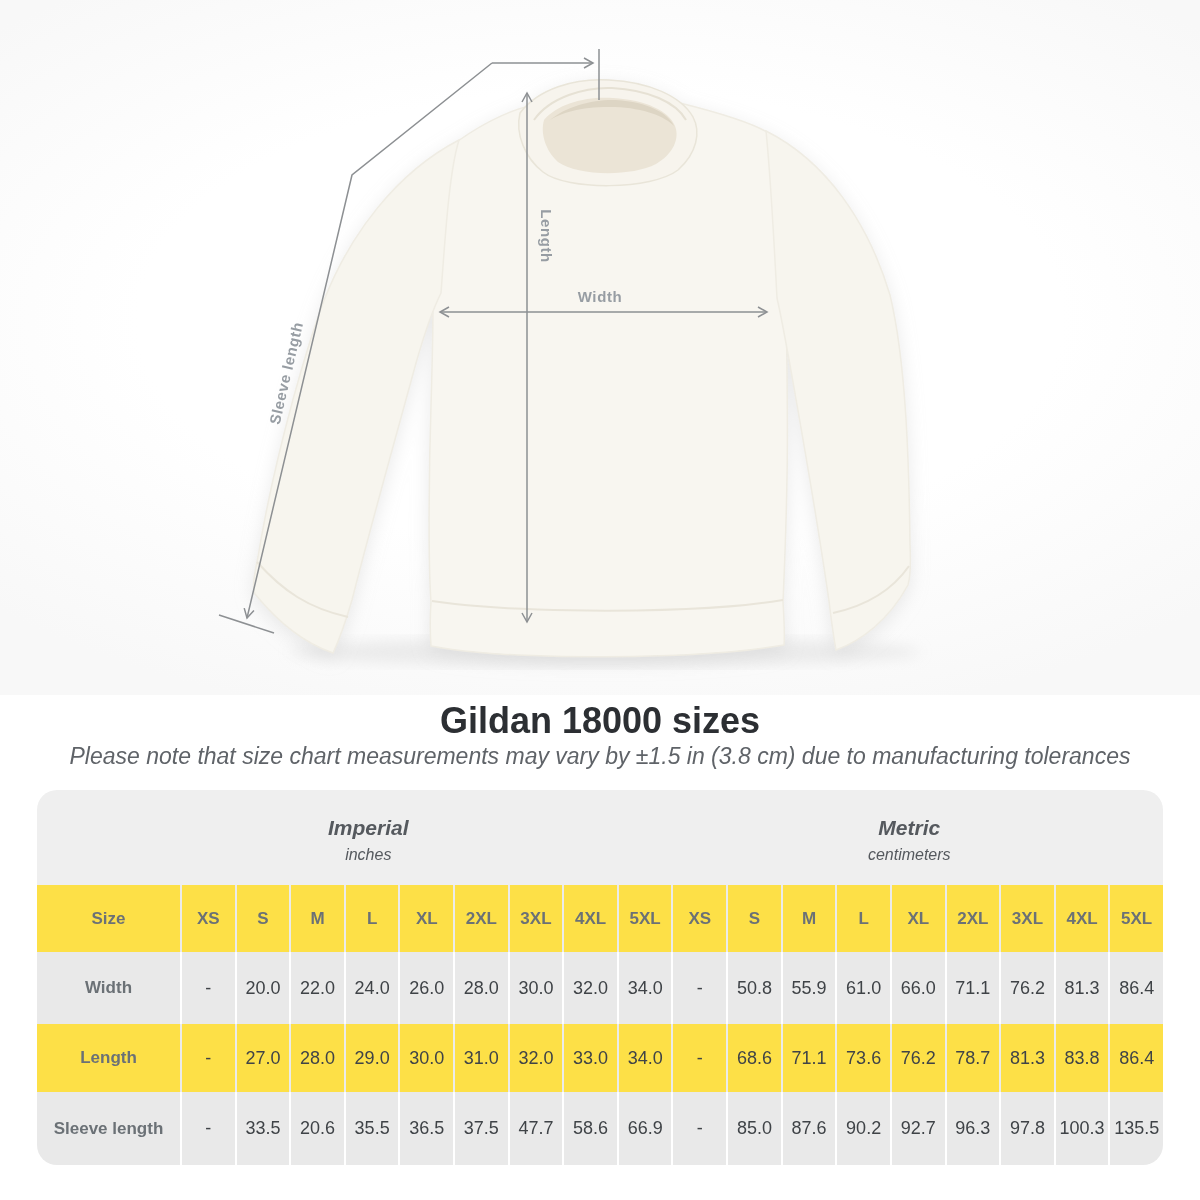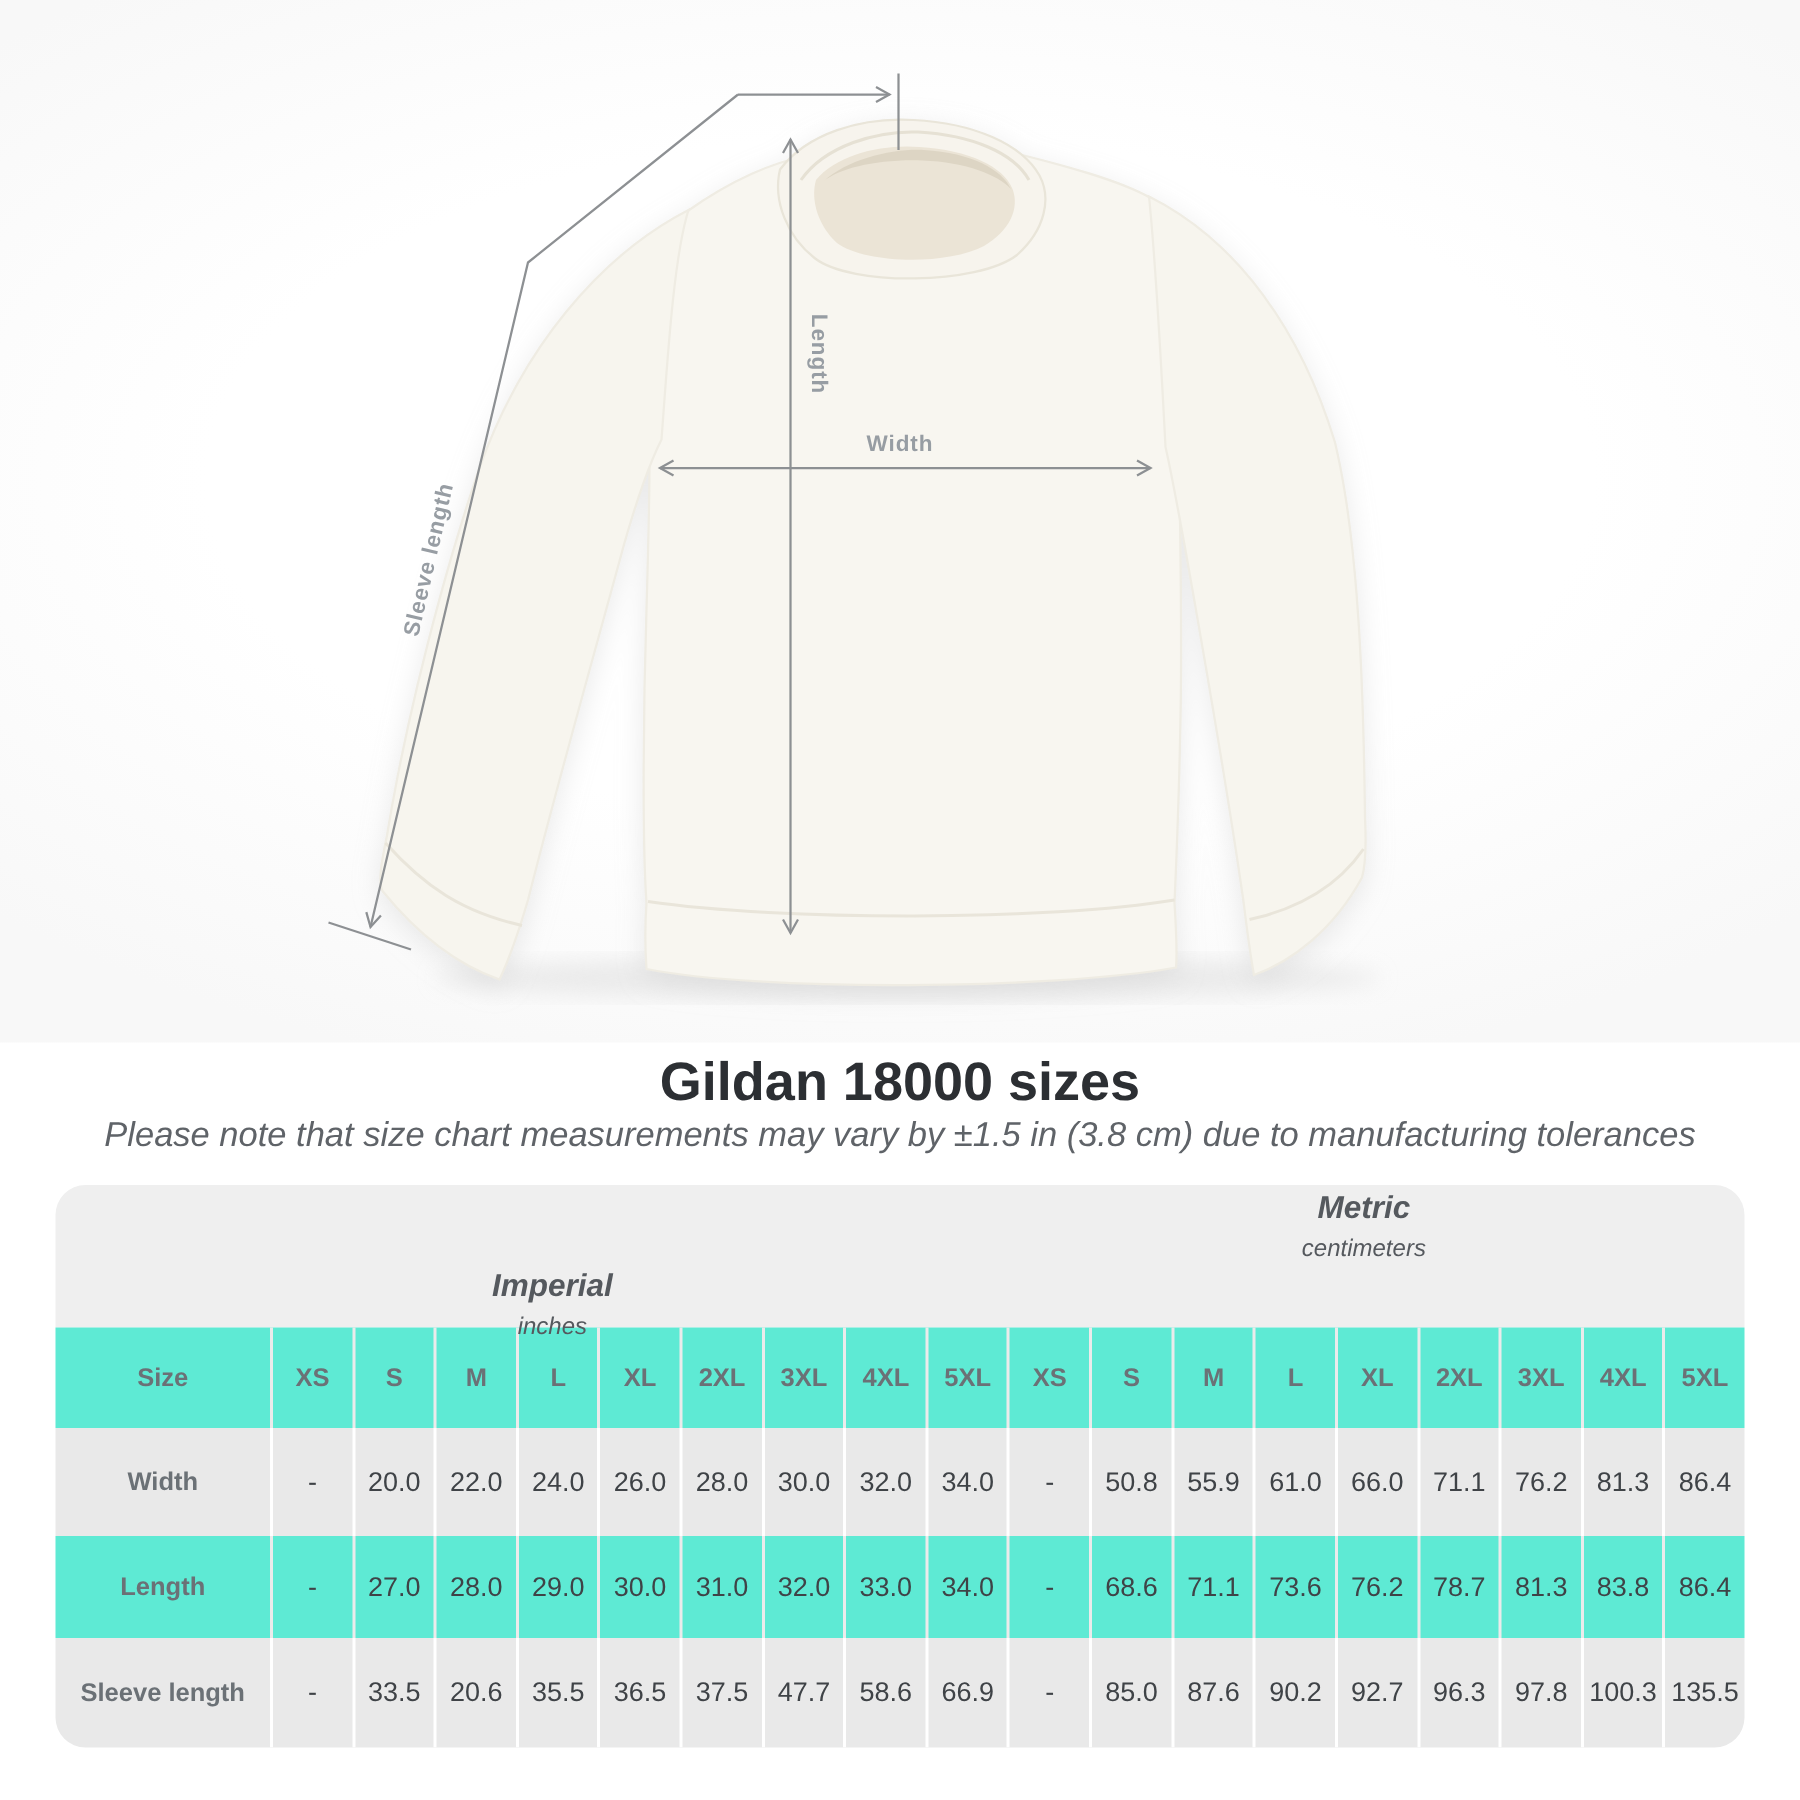--- a/index.html
+++ b/index.html
@@ -45,21 +45,21 @@
   .band-group.imperial{grid-column:1/11;transform:translateX(14px);}
   .band-group.metric{grid-column:11/20;transform:translateX(-8px);}
   .g-label{font-size:21px;font-weight:bold;font-style:italic;color:#55595e;}
   .g-sub{font-size:16px;font-style:italic;color:#55595e;}
 
   .trow{display:grid;grid-template-columns:143px repeat(18,1fr);}
   .trow.header{height:67px;}
   .trow.r1{height:72px;}
   .trow.r2{height:68px;}
   .trow.r3{height:73px;border-radius:0 0 20px 20px;overflow:hidden;}
-  .row-white{background:#5eead4;--sep:#ebebeb;}
+  .row-white{background:#fde047;--sep:#ebebeb;}
   .row-gray{background:#e9e9e9;--sep:#ffffff;}
   .cell{
     display:flex;align-items:center;justify-content:center;
     font-size:18px;color:#3f4347;
   }
   .cell + .cell{border-left:2px solid var(--sep);}
   .cell.hd{font-weight:bold;font-size:17px;color:#6b7176;}
 </style>
 </head>
 <body>
@@ -124,27 +124,27 @@
   <div class="dim-label length">Length</div>
   <div class="dim-label sleeve">Sleeve length</div>
 </div>
 
 <h1 class="page-title">Gildan 18000 sizes</h1>
 <p class="page-note">Please note that size chart measurements may vary by ±1.5 in (3.8 cm) due to manufacturing tolerances</p>
 
 <div class="size-table">
 
   <div class="band">
+    <div class="band-group imperial">
+      <div class="g-label">Imperial</div>
+      <div class="g-sub">inches</div>
+    </div>
     <div class="band-group metric">
       <div class="g-label">Metric</div>
       <div class="g-sub">centimeters</div>
-    </div>
-    <div class="band-group imperial">
-      <div class="g-label">Imperial</div>
-      <div class="g-sub">inches</div>
     </div>
   </div>
 
   <div class="trow header row-white">
     <div class="cell hd">Size</div>
     <div class="cell hd">XS</div>
     <div class="cell hd">S</div>
     <div class="cell hd">M</div>
     <div class="cell hd">L</div>
     <div class="cell hd">XL</div>

